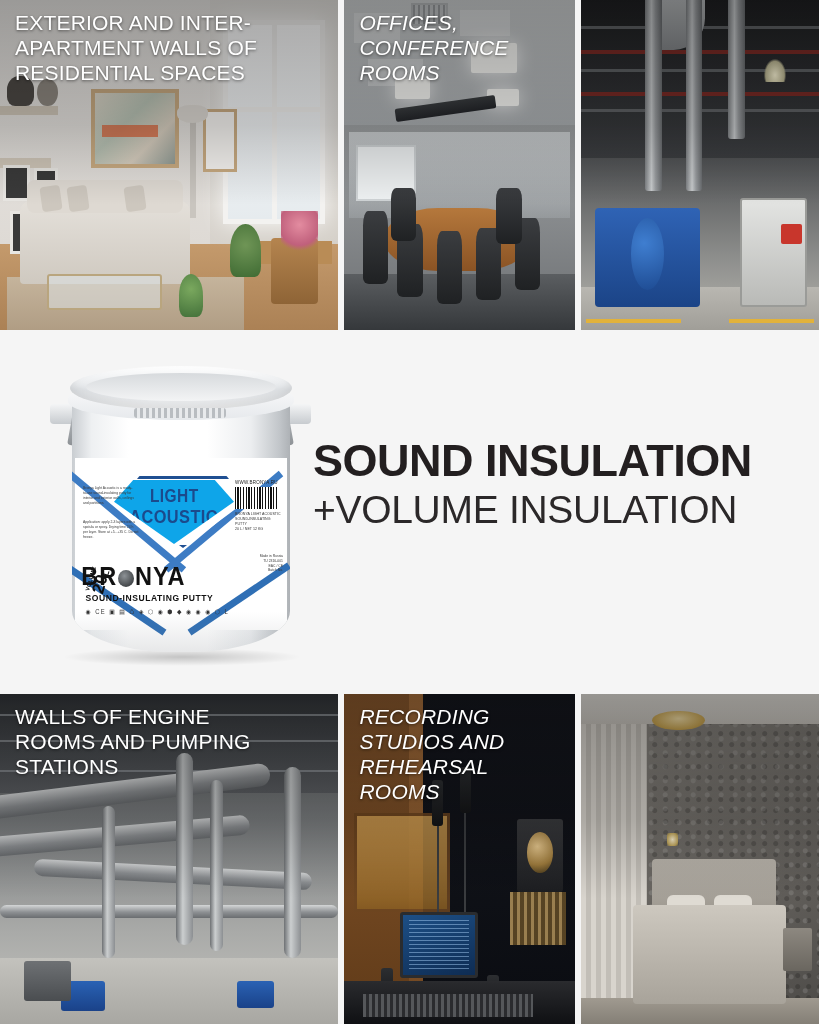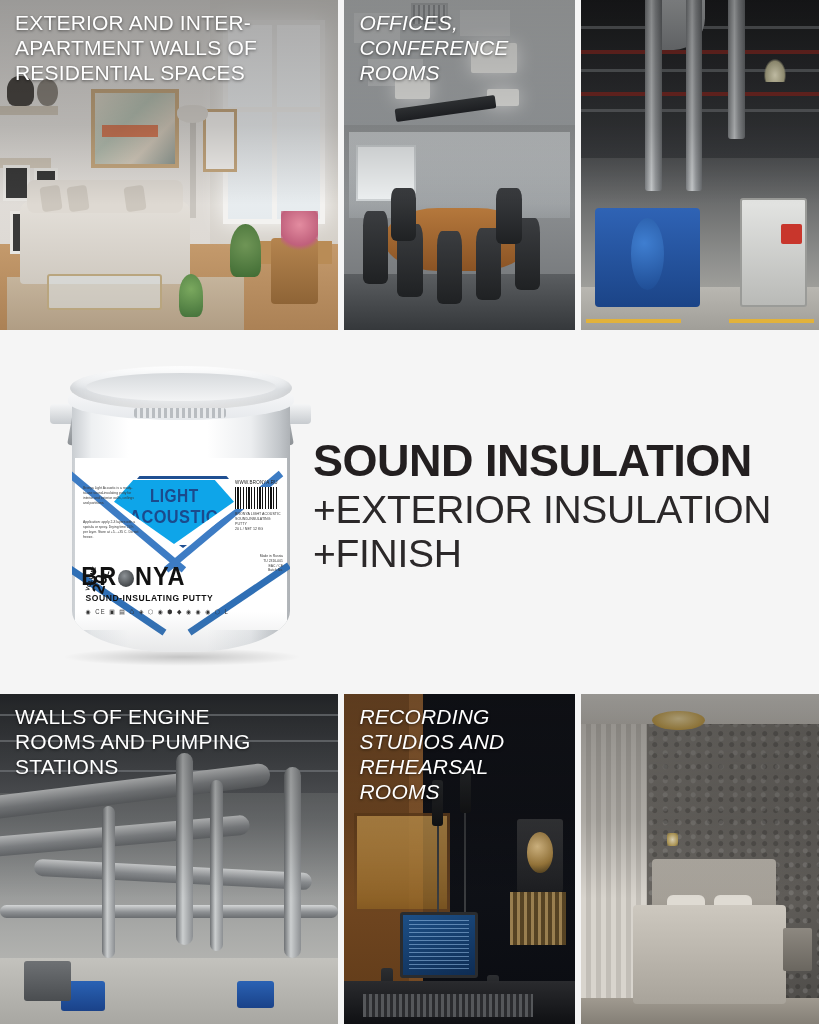--- a/index.html
+++ b/index.html
@@ -563,22 +563,21 @@
       </div>
 
       <div class="bkt-rimtop"></div>
       <div class="bkt-lid"></div>
       <div class="bkt-lid-inner"></div>
       <div class="bkt-grip"></div>
     </div>
 
     <div class="headline">
       <div class="hl-1">SOUND INSULATION</div>
-      <div class="hl-2">+EXTERIOR INSULATION</div>
-      <div class="hl-3">+FINISH</div>
+      <div class="hl-2">+VOLUME INSULATION</div>
     </div>
   </div>
 
   <div class="photo-row bottom">
 
     <div class="panel c1">
       <div class="photo ph-pipes">
         <div class="pp-roof"></div>
         <div class="pp-truss" style="left:0;top:6%;width:100%"></div>
         <div class="pp-truss" style="left:0;top:14%;width:100%"></div>

